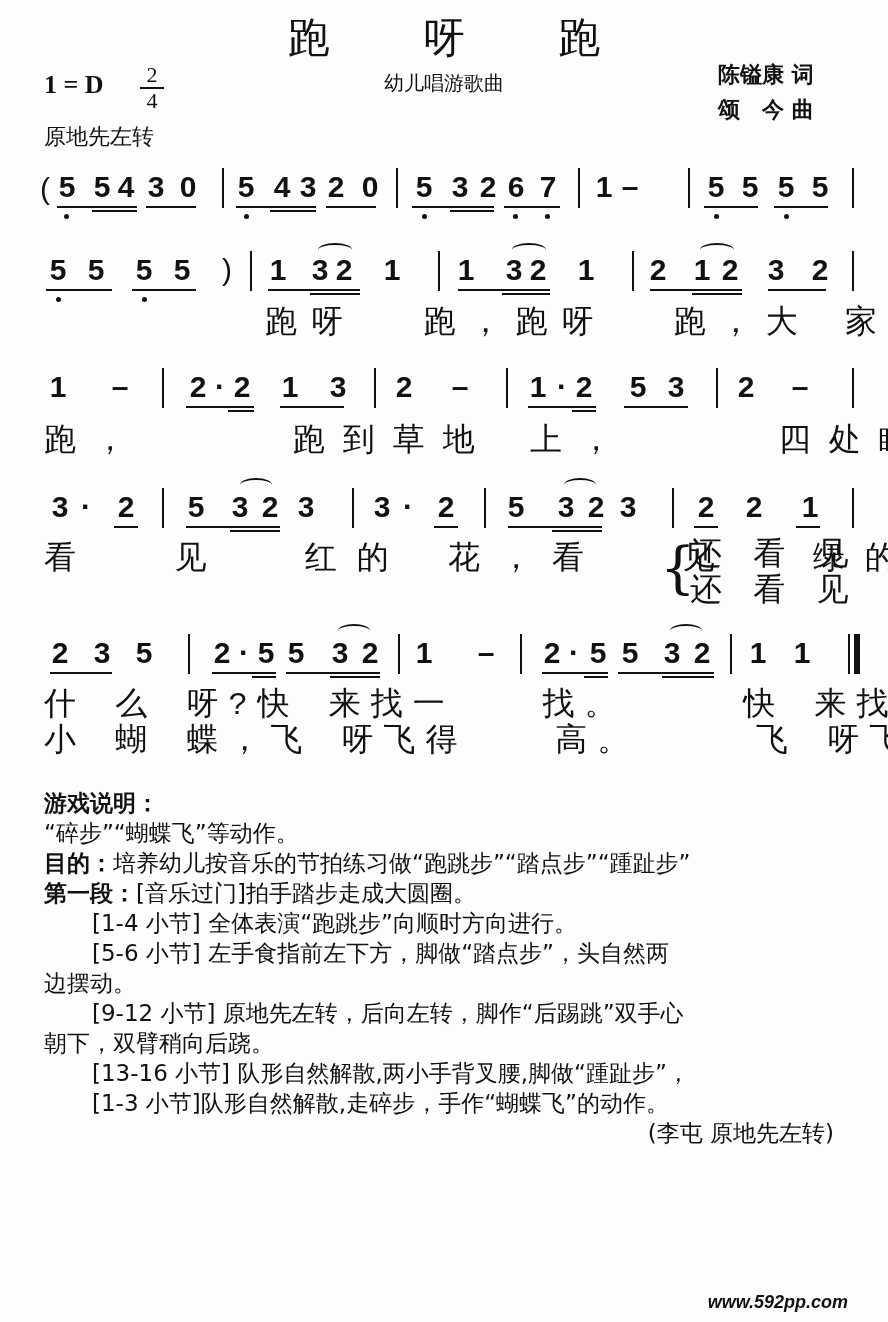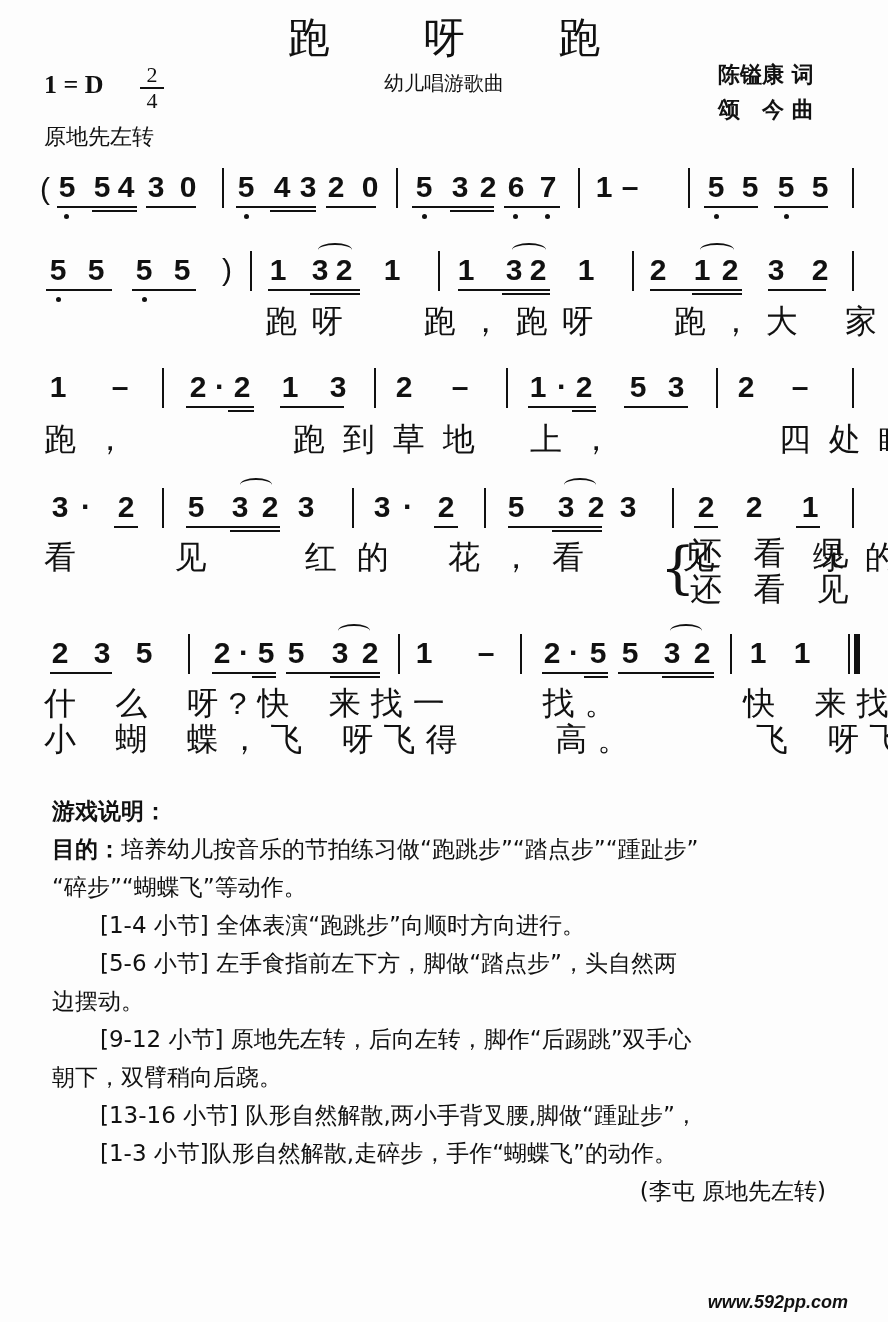--- a/index.html
+++ b/index.html
@@ -22,21 +22,21 @@
   .bar.thick { width: 6px; }
   .ul { position: absolute; height: 2px; background: #111; }
   .dot { position: absolute; width: 5px; height: 5px; border-radius: 50%; background: #111; }
   .slur { position: absolute; height: 14px; border-top: 2px solid #111; border-radius: 50% 50% 0 0; }
   .paren { position: absolute; font-size: 30px; font-family: "Liberation Sans", sans-serif; line-height: 30px; }
 
   .lyr { position: absolute; font-family: Liberation Mono, monospace; font-size: 32px; line-height: 28px; white-space: nowrap; }
   .brace { position: absolute; font-size: 56px; line-height: 56px; font-family: "DejaVu Serif", serif; }
 
   .notes { left: 44px; width: 820px; font-size: 23px; line-height: 30px; }
-  .notes p { margin: 8px; }
+  .notes p { margin: 0; }
   .b { font-weight: bold; }
   .indent { padding-left: 48px; }
   .right { text-align: right; padding-right: 30px; }
   .site { right: 40px; top: 1292px; font-family: "Liberation Sans", sans-serif; font-style: italic; font-weight: bold; font-size: 18px; }
 </style>
 </head>
 <body>
 
 <div class="abs title">跑 呀 跑</div>
 <div class="abs subtitle">幼儿唱游歌曲</div>
@@ -256,22 +256,23 @@
 </div>
 <div class="lyr" style="left:44px;top:692px;letter-spacing:10px">
   <span>什</span>&nbsp;<span>么</span>&nbsp;<span>呀?</span><span>快</span>&nbsp;<span>来找</span><span>一</span>&nbsp;&nbsp;&nbsp;<span>找。</span>&nbsp;&nbsp;&nbsp;&nbsp;<span>快</span>&nbsp;<span>来找</span><span>一</span>&nbsp;&nbsp;&nbsp;&nbsp;<span>找</span>&nbsp;<span>呀。</span>
 </div>
 <div class="lyr" style="left:44px;top:728px;letter-spacing:10px">
   <span>小</span>&nbsp;<span>蝴</span>&nbsp;<span>蝶，</span><span>飞</span>&nbsp;<span>呀飞</span><span>得</span>&nbsp;&nbsp;&nbsp;<span>高。</span>&nbsp;&nbsp;&nbsp;&nbsp;<span>飞</span>&nbsp;<span>呀飞</span><span>得</span>&nbsp;&nbsp;&nbsp;&nbsp;<span>高</span>&nbsp;<span>呀。</span>
 </div>
 
 <div class="abs notes" style="top:788px">
   <p class="b">游戏说明：</p>
+  <p>“碎步”“蝴蝶飞”等动作。</p>
   <p><span class="b">目的：</span><span>培养幼儿按音乐的节拍练习做“跑跳步”“踏点步”“踵趾步”</span></p>
-  <p>“碎步”“蝴蝶飞”等动作。</p>
+  <p><span class="b">第一段：</span><span>[音乐过门]拍手踏步走成大圆圈。</span></p>
   <p class="indent">[1-4 小节] 全体表演“跑跳步”向顺时方向进行。</p>
   <p class="indent">[5-6 小节] 左手食指前左下方，脚做“踏点步”，头自然两</p>
   <p>边摆动。</p>
   <p class="indent">[9-12 小节] 原地先左转，后向左转，脚作“后踢跳”双手心</p>
   <p>朝下，双臂稍向后跷。</p>
   <p class="indent">[13-16 小节] 队形自然解散,两小手背叉腰,脚做“踵趾步”，</p>
   <p class="indent">[1-3 小节]队形自然解散,走碎步，手作“蝴蝶飞”的动作。</p>
   <p class="right">(李屯 原地先左转)</p>
 </div>
 

